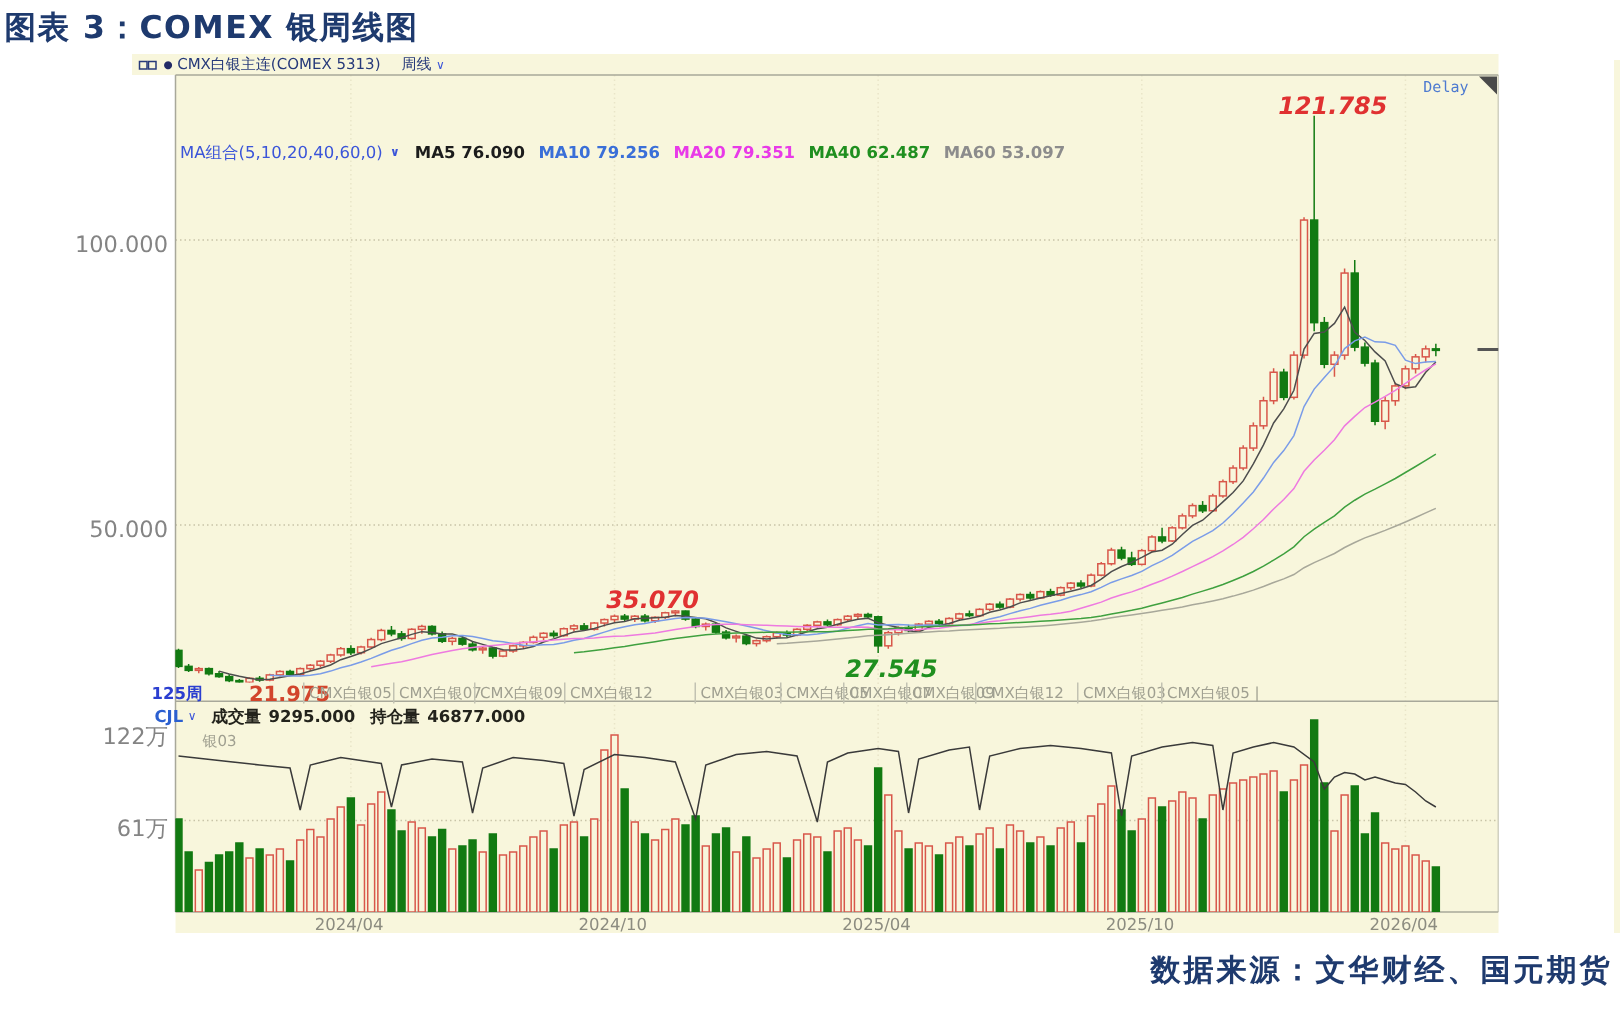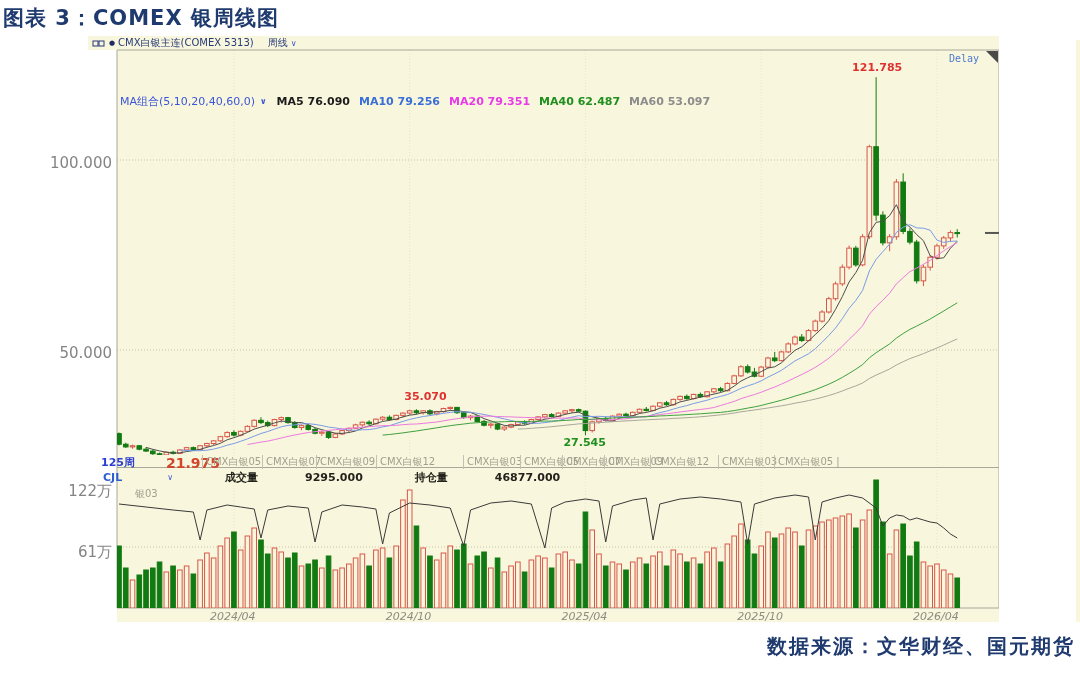--- a/index.html
+++ b/index.html
@@ -14,33 +14,33 @@
             font-size:10px;color:#273a7a;white-space:nowrap;}
   .titlebar .dot{color:#222a66;font-size:7px;margin:0 3px 0 4px;}
   .chev{color:#3b55d9;font-size:8px;margin-left:3px;}
   .ma-row{position:absolute;left:32px;top:17px;height:12px;display:flex;align-items:center;
           font-size:11px;white-space:nowrap;z-index:5;margin-top:42px;}
   .ma-row .ma-set{color:#3b55d9;}
   .ma-row span{margin-right:9px;font-weight:bold;}
   .delay{position:absolute;right:20px;top:17px;font-size:10px;color:#4d7ad0;z-index:5;font-family:"DejaVu Sans Mono",monospace;}
   svg.canvas{position:absolute;left:0;top:0;z-index:1;}
   .ylab{position:absolute;left:-48px;width:72px;text-align:right;font-size:15px;color:#848484;z-index:2;}
-  .ann{position:absolute;font-size:11px;font-weight:bold;z-index:6;white-space:nowrap;}
+  .ann{position:absolute;font-size:16px;font-weight:bold;z-index:6;white-space:nowrap;font-style:italic;}
   .c-row{position:absolute;left:0;top:419px;width:100%;height:13px;z-index:4;}
   .c-row span{position:absolute;top:0;white-space:nowrap;}
   .c-contract{font-size:10px;color:#a0a091;border-left:1px solid #c2c2b2;padding-left:3px;}
   .c-period{font-size:11px;color:#2b3fd0;font-weight:bold;}
   .c-low{font-size:14px;color:#d2452c;font-weight:bold;}
   .vol-header{position:absolute;left:15px;top:434px;display:flex;align-items:center;font-size:11px;
-              white-space:nowrap;z-index:5;gap:42px;}
+              white-space:nowrap;z-index:5;}
   .vol-header .ind{color:#2b5fd0;font-weight:bold;}
   .vol-header .lbl{color:#23231c;font-weight:bold;margin-left:10px;}
   .vol-header .val{color:#23231c;font-weight:bold;margin-left:5px;}
   .d-row{position:absolute;left:0;top:574px;width:100%;height:12px;z-index:4;}
-  .d-row span{position:absolute;font-size:11px;color:#8c8c80;white-space:nowrap;font-style:italic;}
+  .d-row span{position:absolute;font-size:11px;color:#8c8c80;white-space:nowrap;}
   .tri{position:absolute;right:1px;top:15px;width:0;height:0;z-index:6;
        border-left:12px solid transparent;border-top:12px solid #4a4a4a;}
 </style>
 </head>
 <body>
 
 <div class="page-title">图表 3：COMEX 银周线图</div>
 
 <div class="widget">
 

